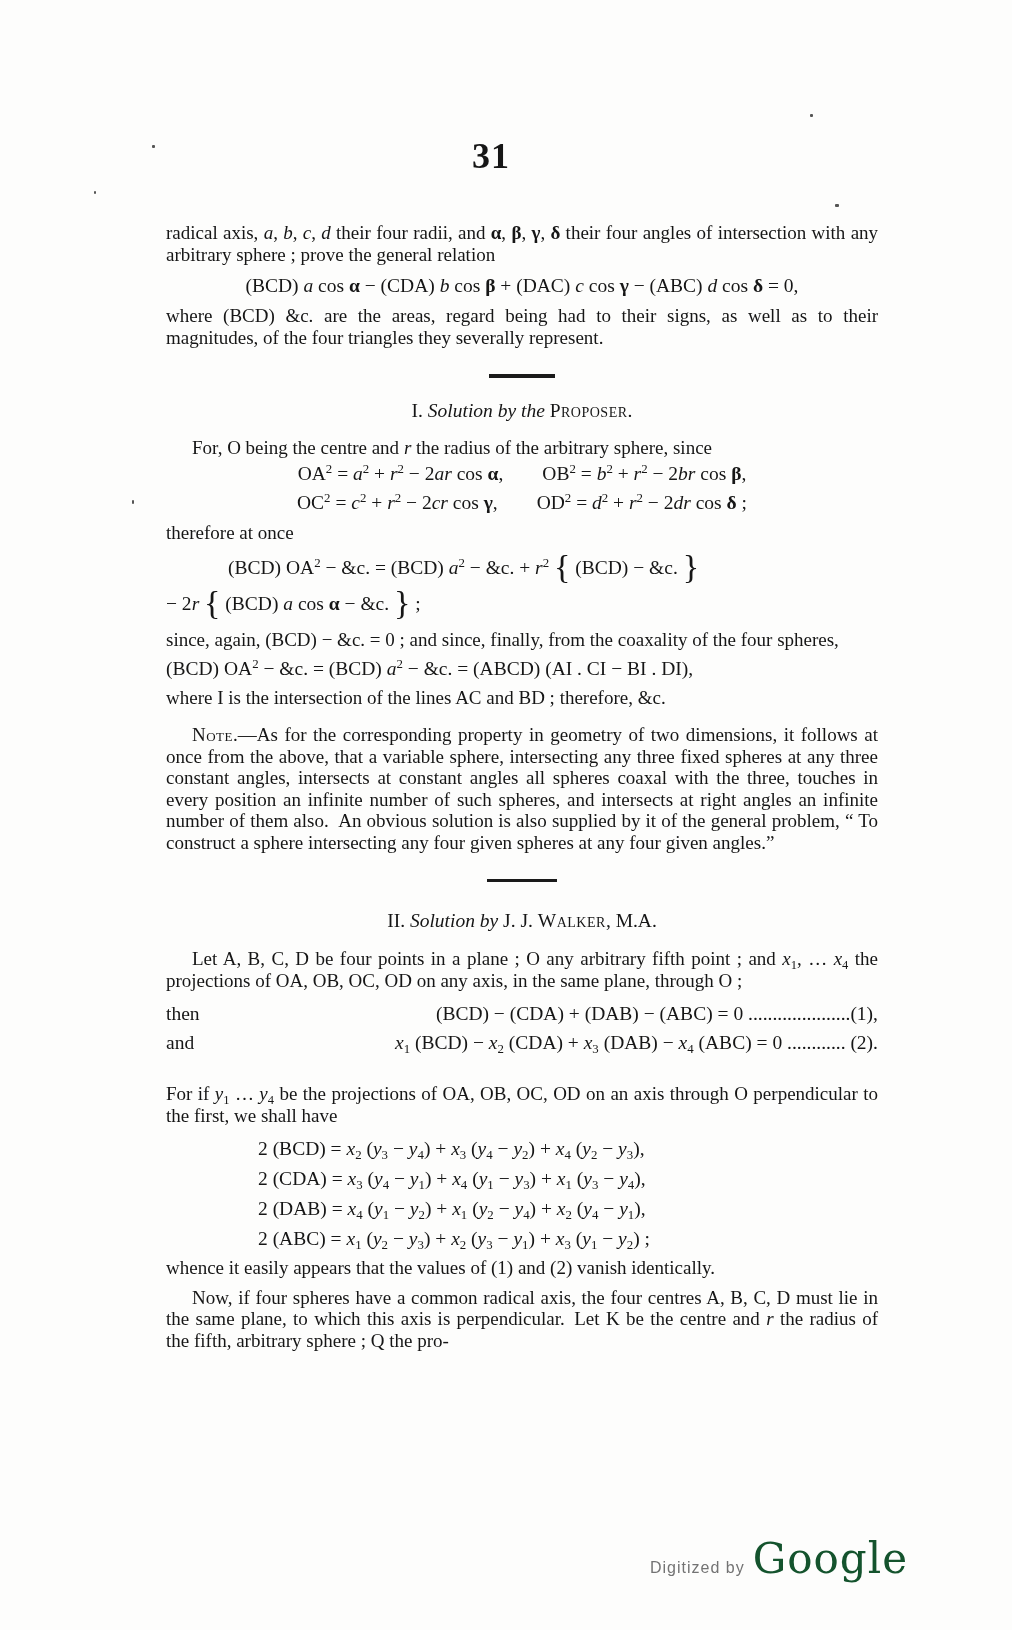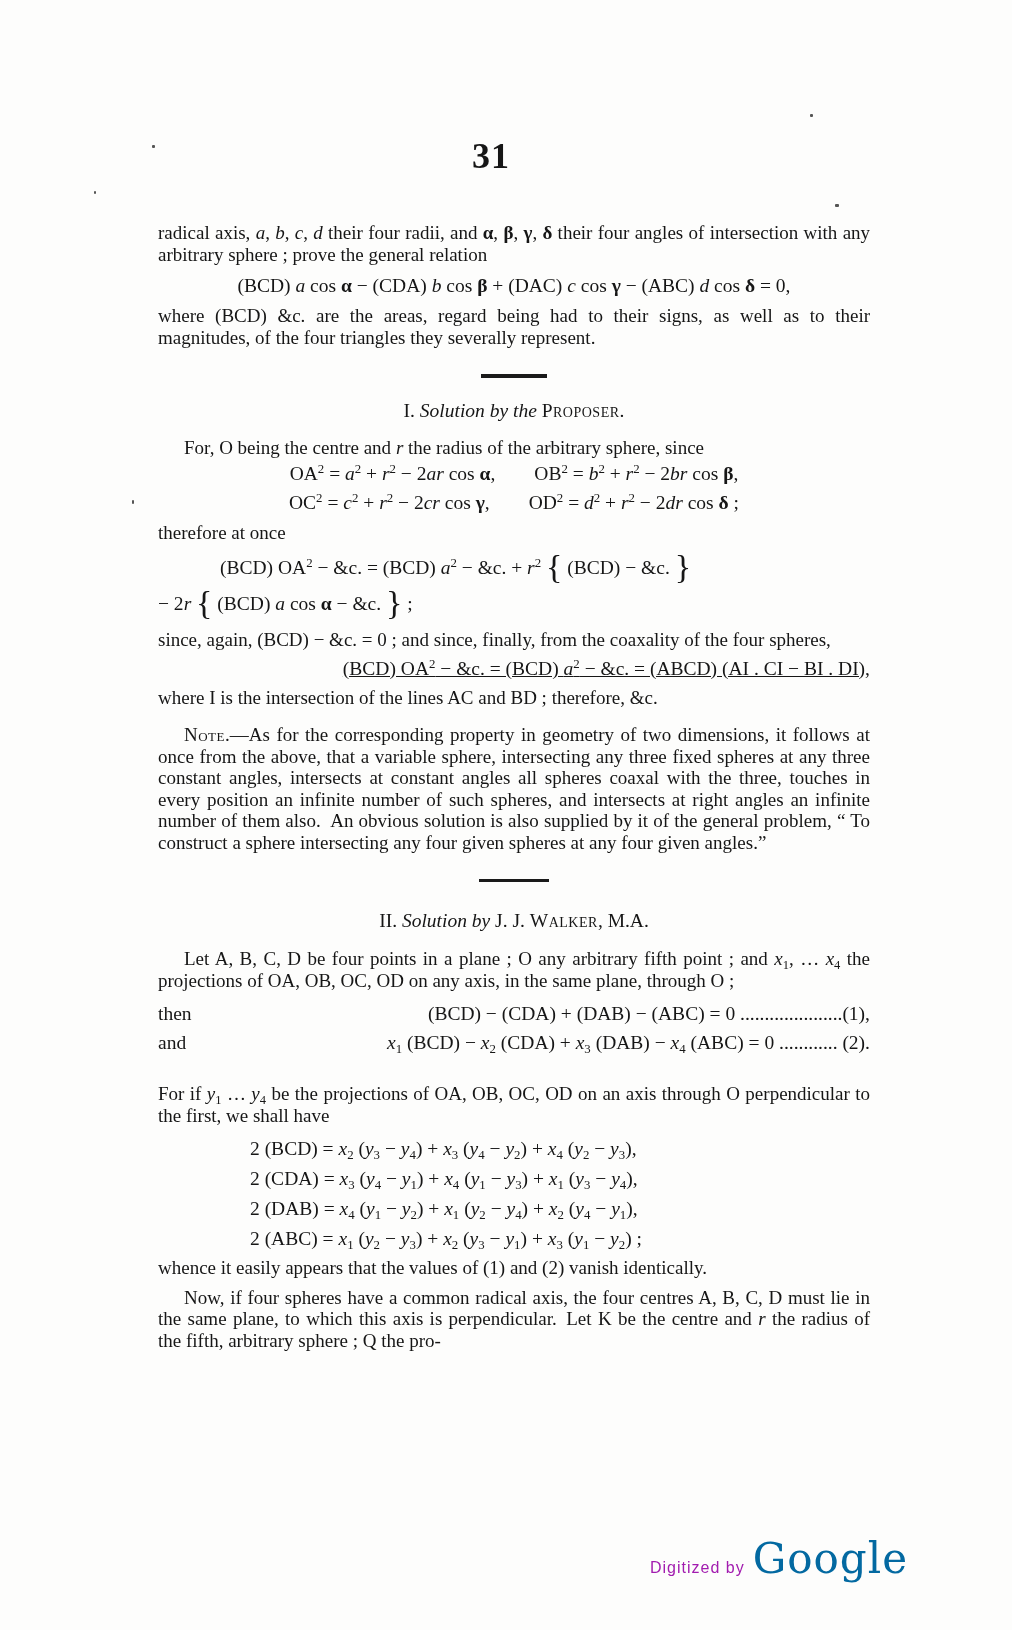--- a/index.html
+++ b/index.html
@@ -7,37 +7,37 @@
     position:relative; width:1012px; height:1630px;
     background:#fdfdfc; color:#161616; overflow:hidden;
     font-family:"Liberation Serif","DejaVu Serif",serif;
     font-size:19px; line-height:21.5px;
   }
   .pageno {
     position:absolute; top:146px; left:0; width:1012px;
     text-align:center; font-size:36px; font-weight:bold;
     letter-spacing:1px; text-indent:-30px;
   }
-  .col { position:absolute; left:158px; top:222px; width:712px; }
+  .col { position:absolute; left:166px; top:222px; width:712px; }
   p { margin:0; }
   .just { text-align:justify; }
   .ind { text-indent:26px; }
   .sc { font-variant:small-caps; letter-spacing:0.5px; }
   i { font-style:italic; }
   b { font-weight:bold; }
   sup { font-size:66%; line-height:0; }
   sub { font-size:66%; line-height:0; vertical-align:baseline; position:relative; top:0.28em; }
   .eq { font-size:19.5px; }
   .eq-center { text-align:center; margin-top:8px; line-height:26px; }
   .eq-intro { margin-top:8px; margin-bottom:6px; }
   .eq-oa { text-align:center; margin-top:0; line-height:29px; }
   .brace { font-size:175%; font-weight:normal; line-height:0; vertical-align:-0.12em; }
   .beq1 { margin-left:62px; margin-top:7px; line-height:36px; }
   .beq2 { text-align:left; padding-right:22px; line-height:36px; }
-  .eq-abcd { text-align:right; margin-top:5px; margin-bottom:5px; line-height:26px;text-decoration:underline; }
+  .eq-abcd { text-align:left; margin-top:5px; margin-bottom:5px; line-height:26px; }
   .mt5 { margin-top:5px; } .mt7 { margin-top:7px; }
   .mt9 { margin-top:27px; } .mt16 { margin-top:16px; } .mt15 { margin-top:15px; }
   .rule { width:66px; height:4px; background:#1a1a1a; margin:26px auto 0 auto; }
   .rule2 { height:3px; width:70px; }
   h2 {
     margin:22px 0 0 0; text-align:center; font-weight:normal;
     font-size:19.5px; line-height:22px;
   }
   h2.sec2 { margin-top:28px; }
   .note { margin-top:16px; }
@@ -48,25 +48,25 @@
   .area-block { margin-top:8px; }
   .area { margin-left:92px; line-height:30px; }
   .whence { margin-top:3px; }
   .now { margin-top:8px; }
   .watermark {
     position:absolute; left:650px; top:1548px; width:320px;
     display:flex; align-items:baseline; gap:8px; white-space:nowrap;
   }
   .wm-prefix {
     font-family:"Liberation Sans","DejaVu Sans",sans-serif;
-    font-size:16px; color:#a21caf; letter-spacing:1px;
+    font-size:16px; color:#737373; letter-spacing:1px;
   }
   .wm-logo {
     font-family:"DejaVu Serif","Liberation Serif",serif;
-    font-size:42px; color:#0369a1; letter-spacing:1px;
+    font-size:42px; color:#14532d; letter-spacing:1px;
   }
   .speck { position:absolute; background:#555; border-radius:1px; }
 </style>
 </head>
 <body>
 
 <div class="page">
 
   <div class="pageno">31</div>
 

